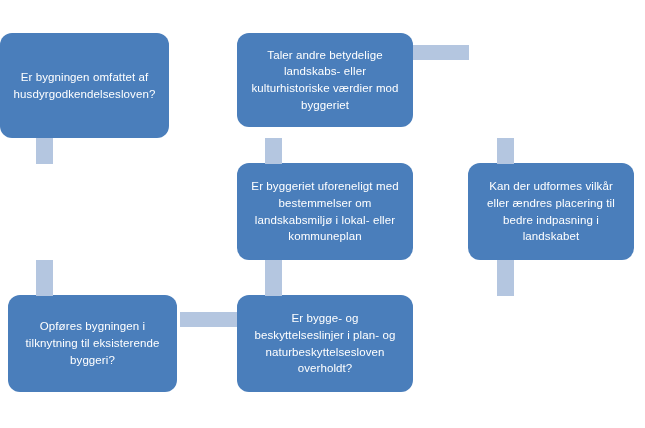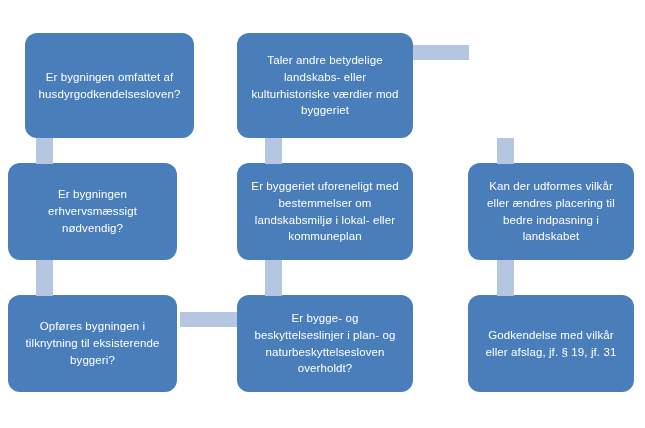--- a/index.html
+++ b/index.html
@@ -43,52 +43,46 @@
     background: #b4c6e0;
   }
   .connector.h { height: 15px; }
   .connector.v { width: 17px; }
 </style>
 </head>
 <body>
 
 <div id="canvas">
 
-  <div class="node" style="left:25px; top:33px; width:169px; height:105px;">
+  <div class="node" style="left:0; top:33px; width:169px; height:105px;">
     <span class="node-text">Er bygningen omfattet  af husdyrgodkendelsesloven?</span>
   </div>
 
-  <div class="node" style="left:237px; top:33px; width:176px; height:105px;">
+  <div class="node" style="left:237px; top:33px; width:176px; height:94px;">
     <span class="node-text">Taler andre betydelige landskabs- eller kulturhistoriske værdier mod byggeriet</span>
   </div>
 
 
-  <div class="node" style="left:8px; top:163px; width:169px; height:97px;">
-    <span class="node-text">Er bygningen erhvervsmæssigt nødvendig?</span>
-  </div>
 
   <div class="node" style="left:237px; top:163px; width:176px; height:97px;">
     <span class="node-text">Er byggeriet uforeneligt med bestemmelser om landskabsmiljø i lokal- eller kommuneplan</span>
   </div>
 
   <div class="node" style="left:468px; top:163px; width:166px; height:97px;">
     <span class="node-text">Kan der udformes vilkår eller ændres placering til bedre indpasning i landskabet</span>
   </div>
 
   <div class="node" style="left:237px; top:295px; width:176px; height:97px;">
     <span class="node-text">Er bygge- og beskyttelseslinjer i plan- og naturbeskyttelsesloven overholdt?</span>
   </div>
 
   <div class="node" style="left:8px; top:295px; width:169px; height:97px;">
     <span class="node-text">Opføres bygningen i tilknytning til eksisterende byggeri?</span>
   </div>
 
-  <div class="node" style="left:468px; top:295px; width:166px; height:97px;">
-    <span class="node-text">Godkendelse med vilkår eller afslag, jf. § 19, jf. 31</span>
-  </div>
 
   <div class="connector h" style="left:413px; top:45px; width:56px;"></div>
 
   <div class="connector h" style="left:180px; top:312px; width:57px;"></div>
 
   <div class="connector v" style="left:36px; top:138px; height:26px;"></div>
   <div class="connector v" style="left:265px; top:138px; height:26px;"></div>
   <div class="connector v" style="left:497px; top:138px; height:26px;"></div>
 
   <div class="connector v" style="left:36px; top:260px; height:36px;"></div>

